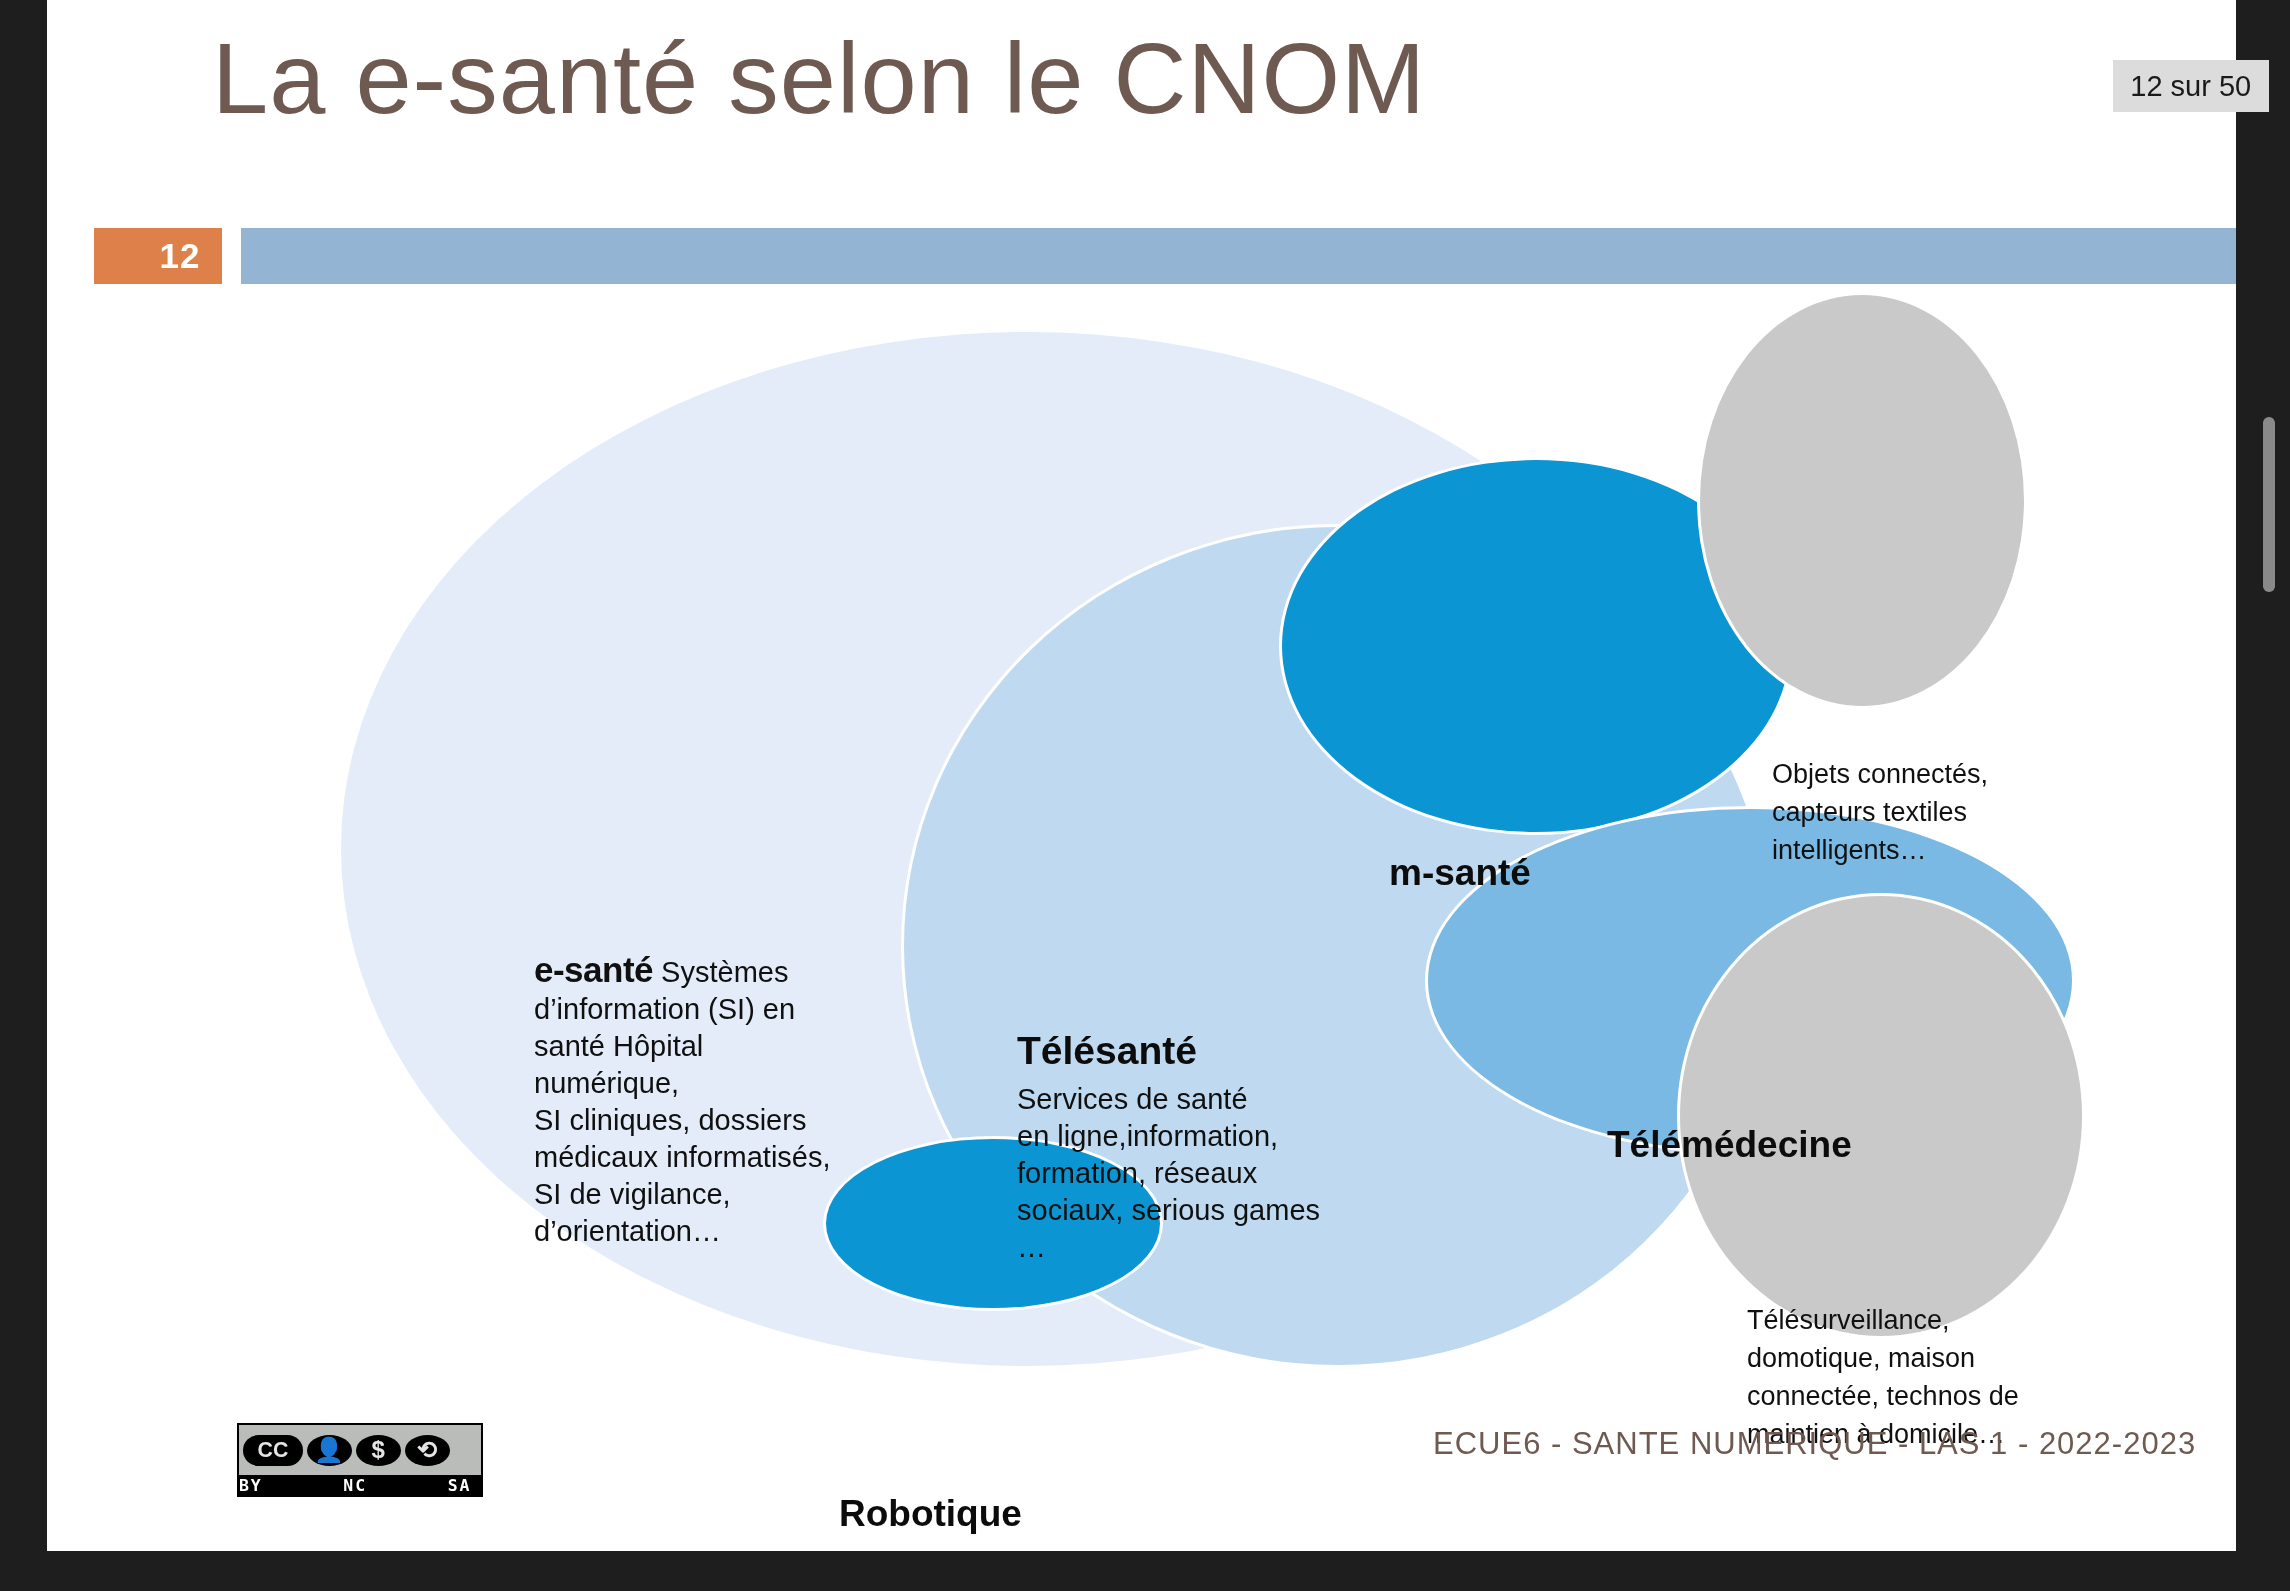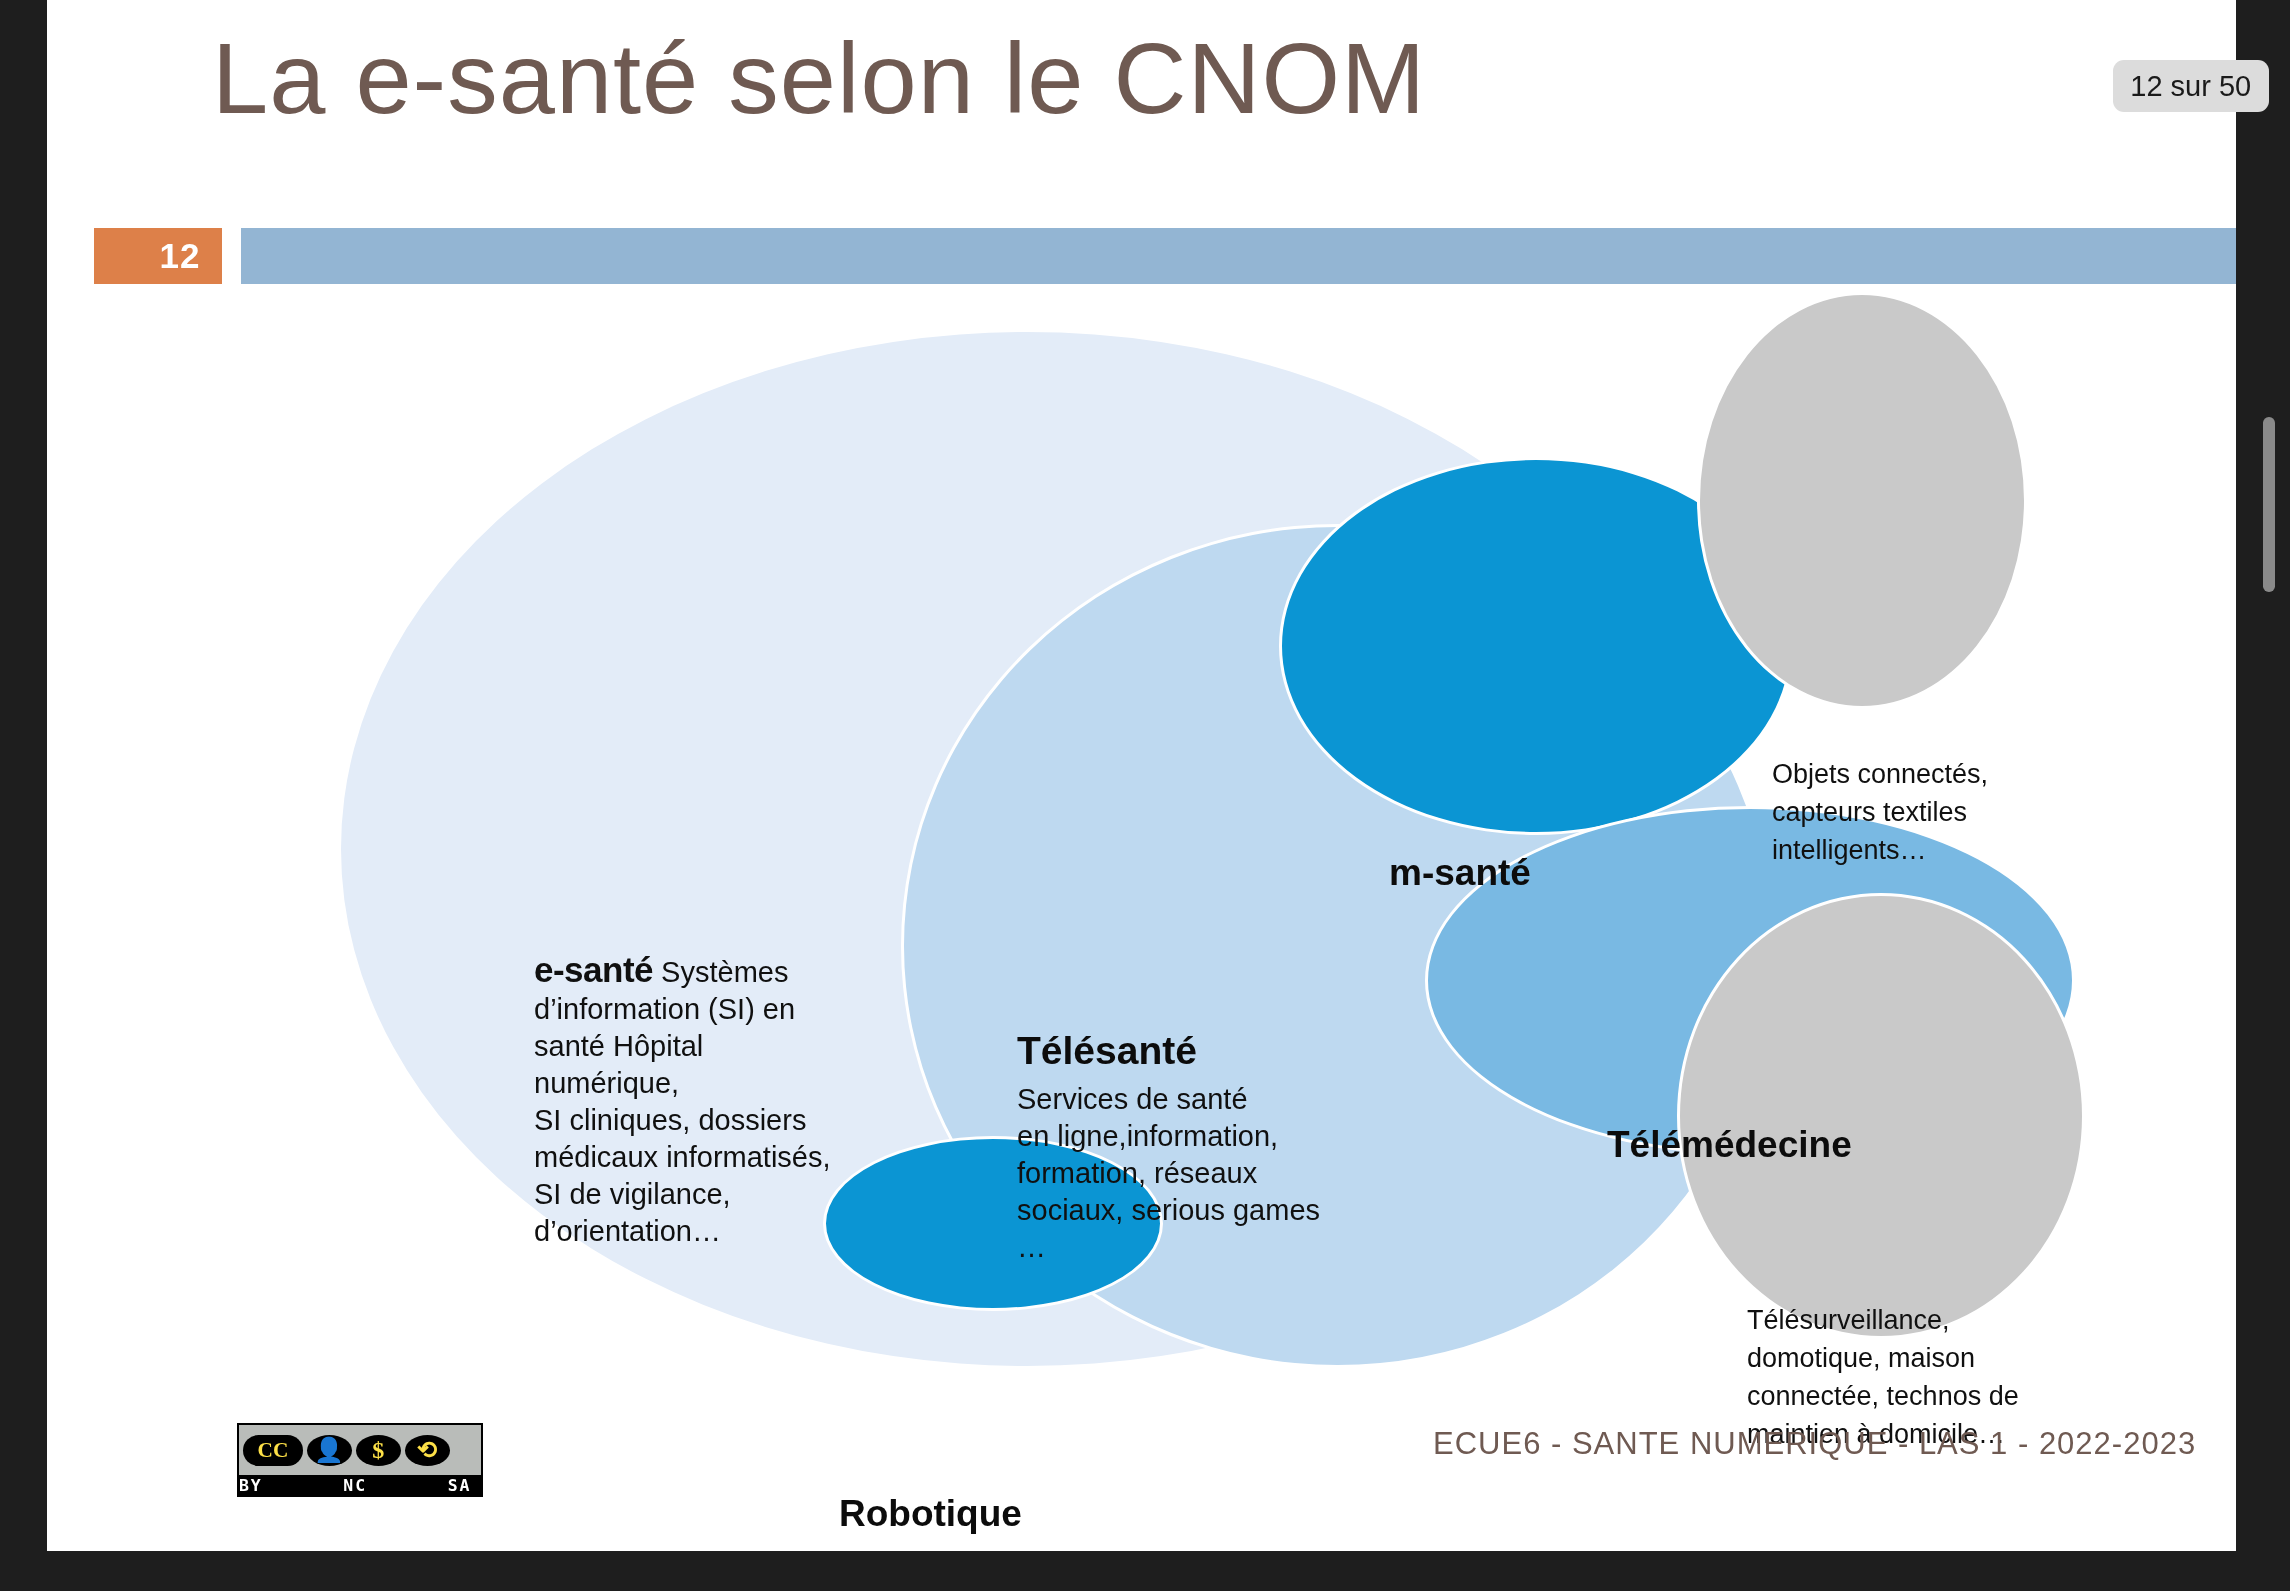--- a/index.html
+++ b/index.html
@@ -192,27 +192,27 @@
     display: flex;
     align-items: center;
     gap: 3.9px;
     padding: 2.9px 3.9px;
     background: #b9bcb9;
   }
   .cc-glyph {
     width: 45px; height: 31px;
     border-radius: 50%;
     background: #000;
-    color: #fde047;
+    color: #e5e5e5;
     font-size: 24px;
     font-weight: 700;
     display: flex;
     align-items: center;
     justify-content: center;
-    font-family: Liberation Serif, serif;
+    font-family: Liberation Sans, sans-serif;
   }
   .cc-glyph.wide { width: 60px; border-radius: 30px; font-size: 21.3px; }
   #cc-badge-labels {
     flex: 1;
     display: flex;
     align-items: center;
     justify-content: space-between;
     gap: 15.5px;
     padding-right: 9.7px;
     background: #000;
@@ -226,21 +226,21 @@
   }
 
   
   #page-indicator {
     position: absolute;
     right: 21.3px; top: 60px;
     background: #dcdcdc;
     color: #1a1a1a;
     font-size: 29px;
     padding: 9.7px 17.5px;
-    border-radius: 11px;
+    border-radius: 0;
     white-space: nowrap;
     z-index: 50;
   }
 
   
   #scrollbar-track {
     position: absolute;
     right: 0; top: 0;
     width: 54px; height: 1591px;
     background: #1e1e1e;

